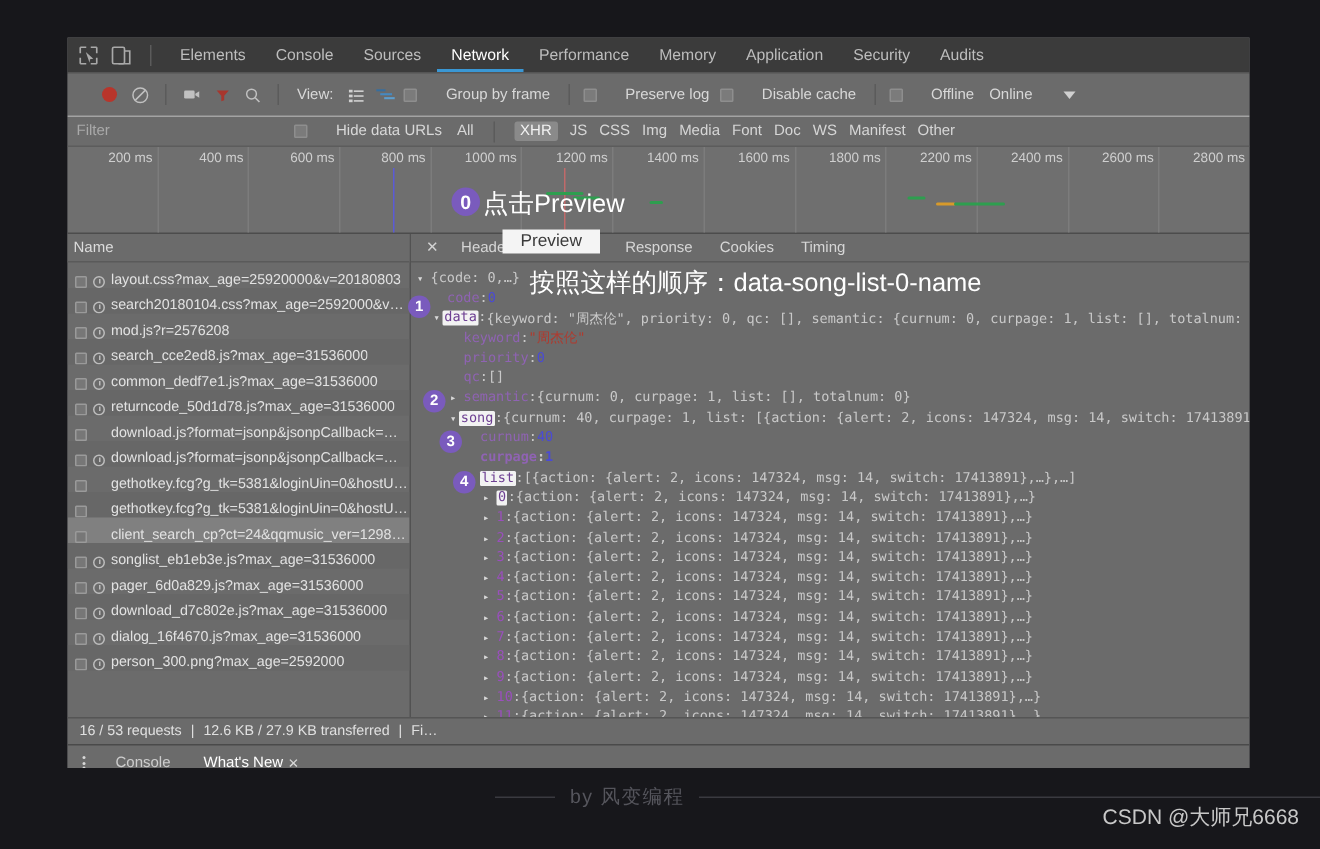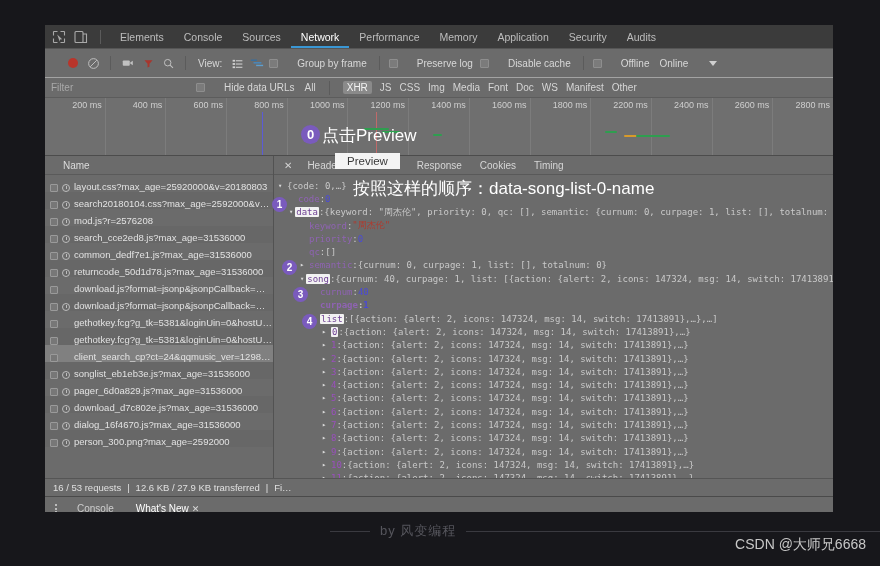--- a/index.html
+++ b/index.html
@@ -81,21 +81,21 @@
   .ov-bar { position: absolute; height: 2px; border-radius: 1px; }
 
   
   .main { display: flex; height: 322px; }
   .left-pane {
     width: 229px; background: #6b6b6b; border-right: 1px solid #525252;
     display: flex; flex-direction: column;
   }
   .lp-head {
     height: 19px; font-size: 10px; color: #dcdcdc; display: flex; align-items: center;
-    padding-left: 18px; border-bottom: 1px solid #5a5a5a; background: #6b6b6b;
+    padding-left: 4px; border-bottom: 1px solid #5a5a5a; background: #6b6b6b;
   }
   .rows { flex: 1; overflow: hidden; }
   .row {
     height: 17px; display: flex; align-items: flex-end; gap: 4px; padding-left: 5px;
     font-size: 9.5px; color: #e2e2e2; white-space: nowrap; overflow: hidden;
   }
   .row:nth-child(even) { background: #676767; }
   .row.selected { background: #808080; }
   .row-cb { width: 8px; height: 8px; border: 1px solid #9a9a9a; background: #777; border-radius: 1px; flex: none; }
   .row-ic {

